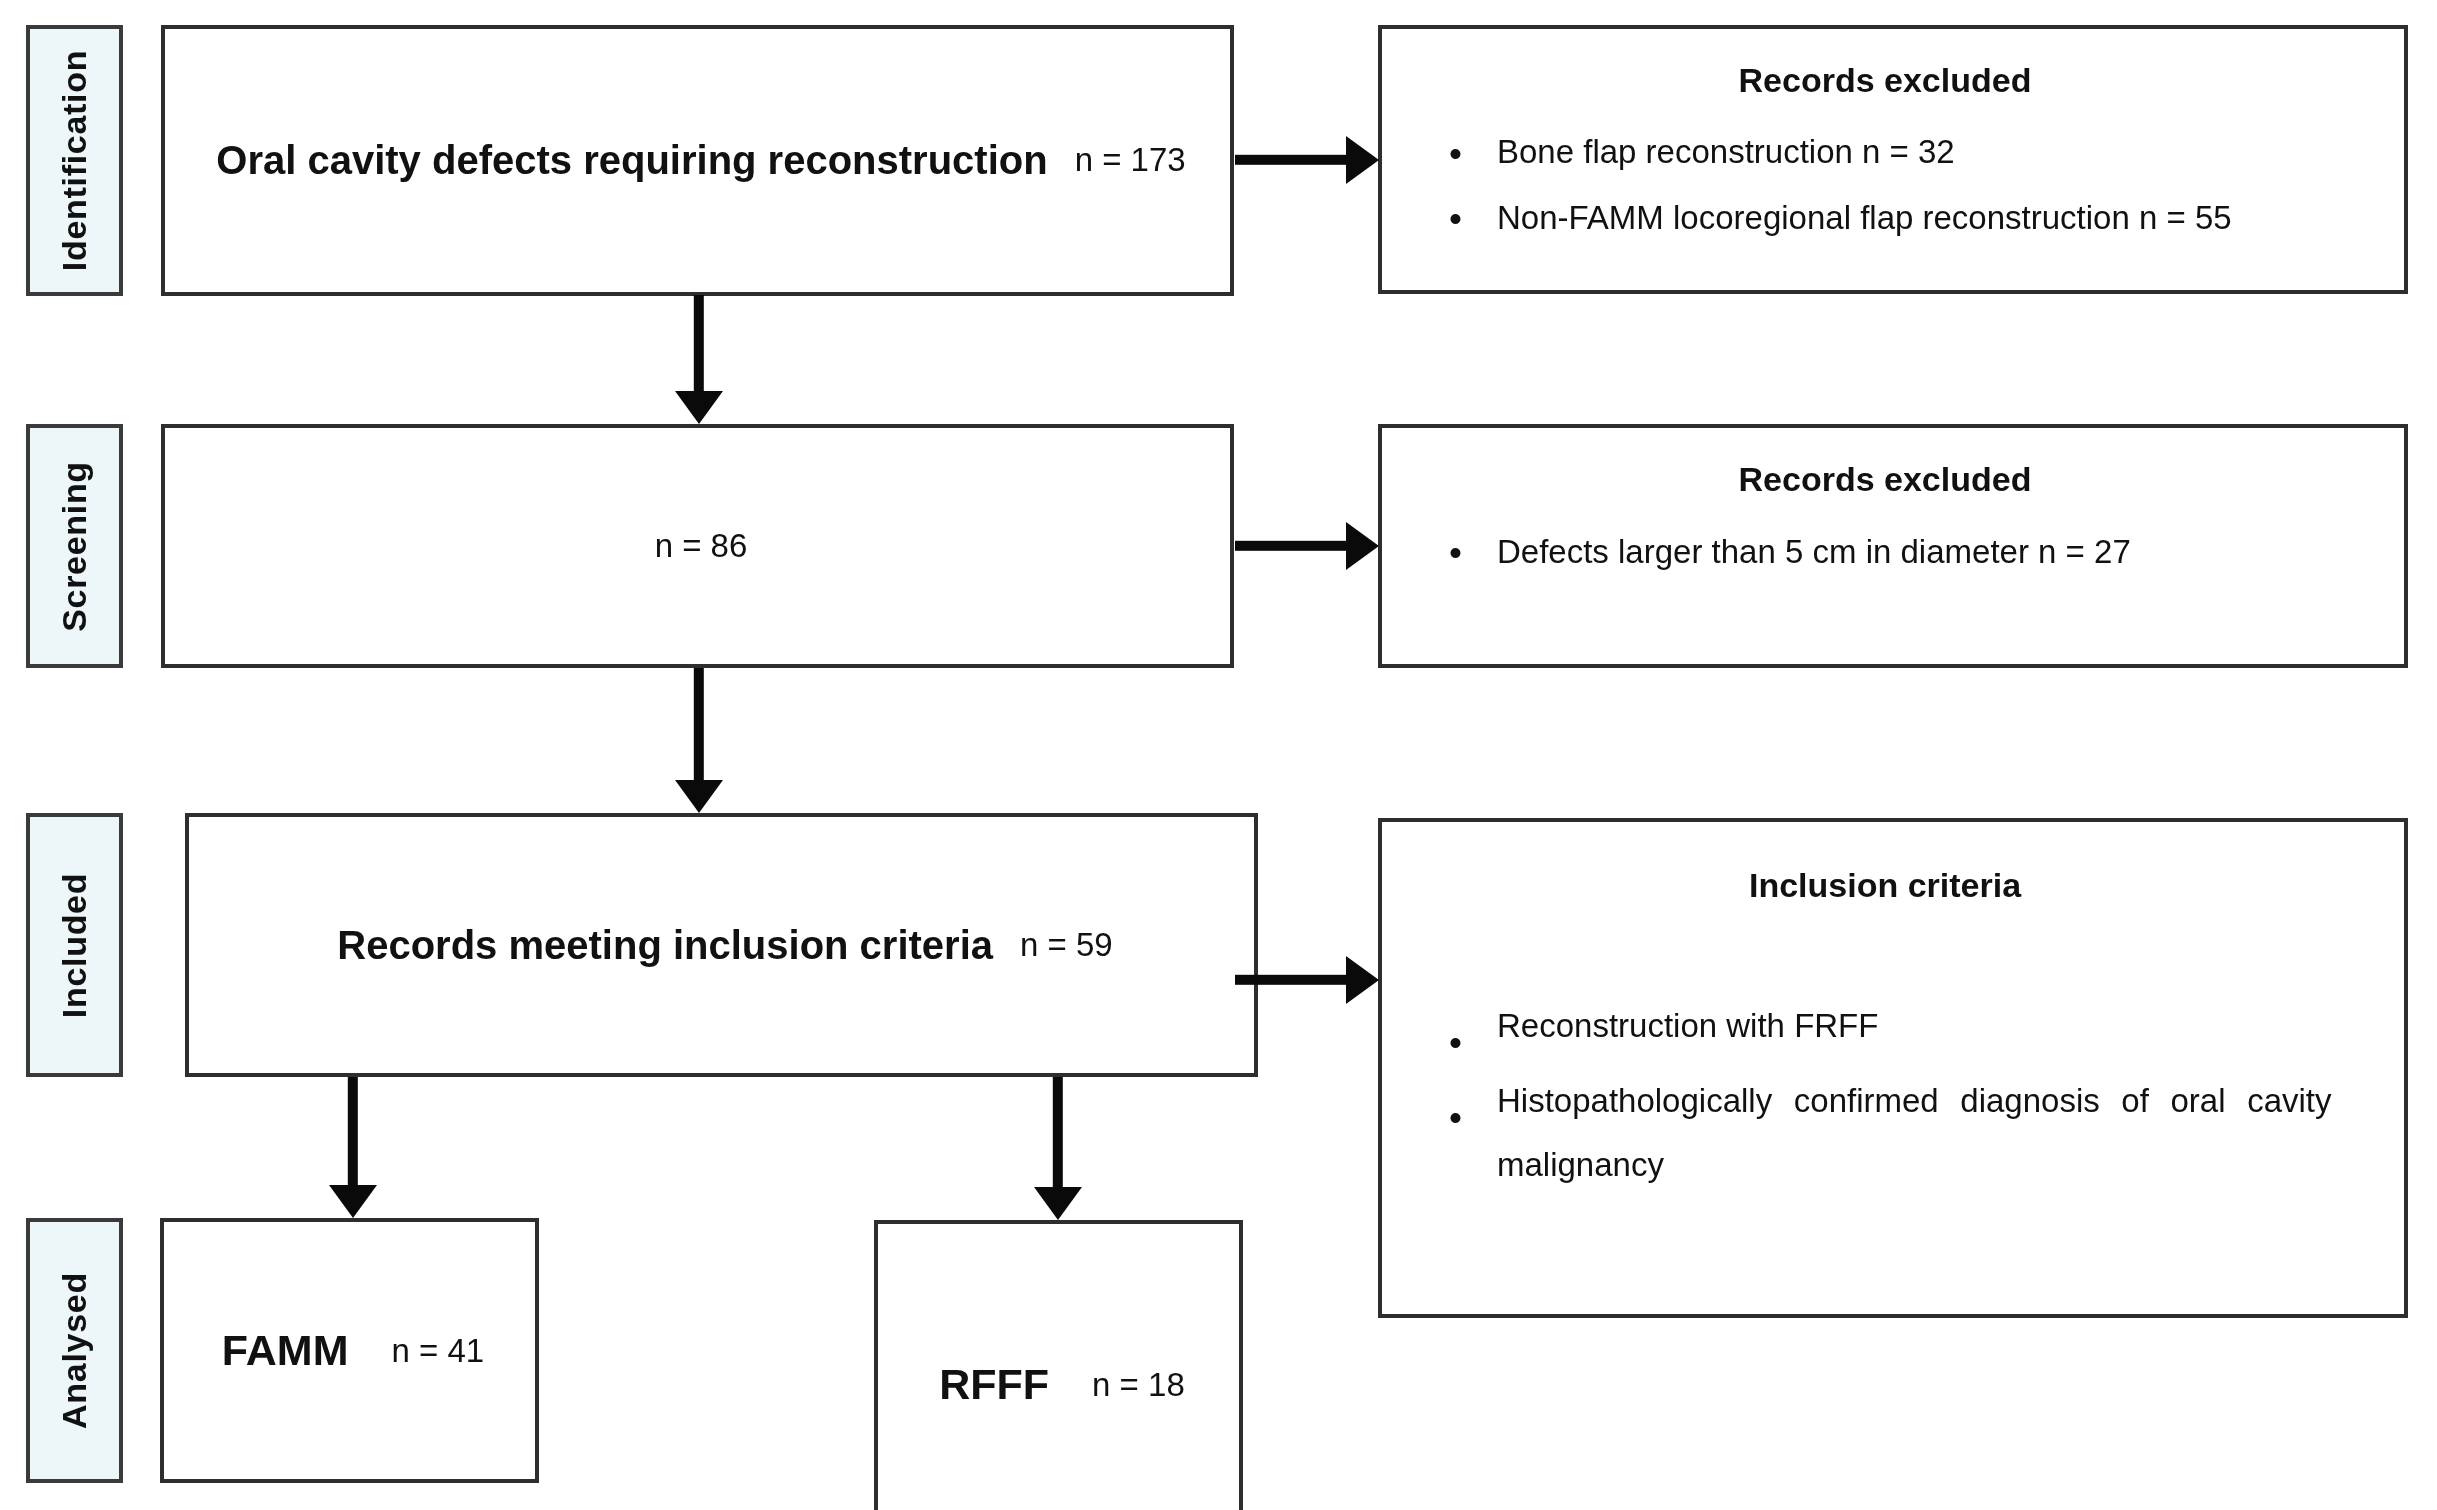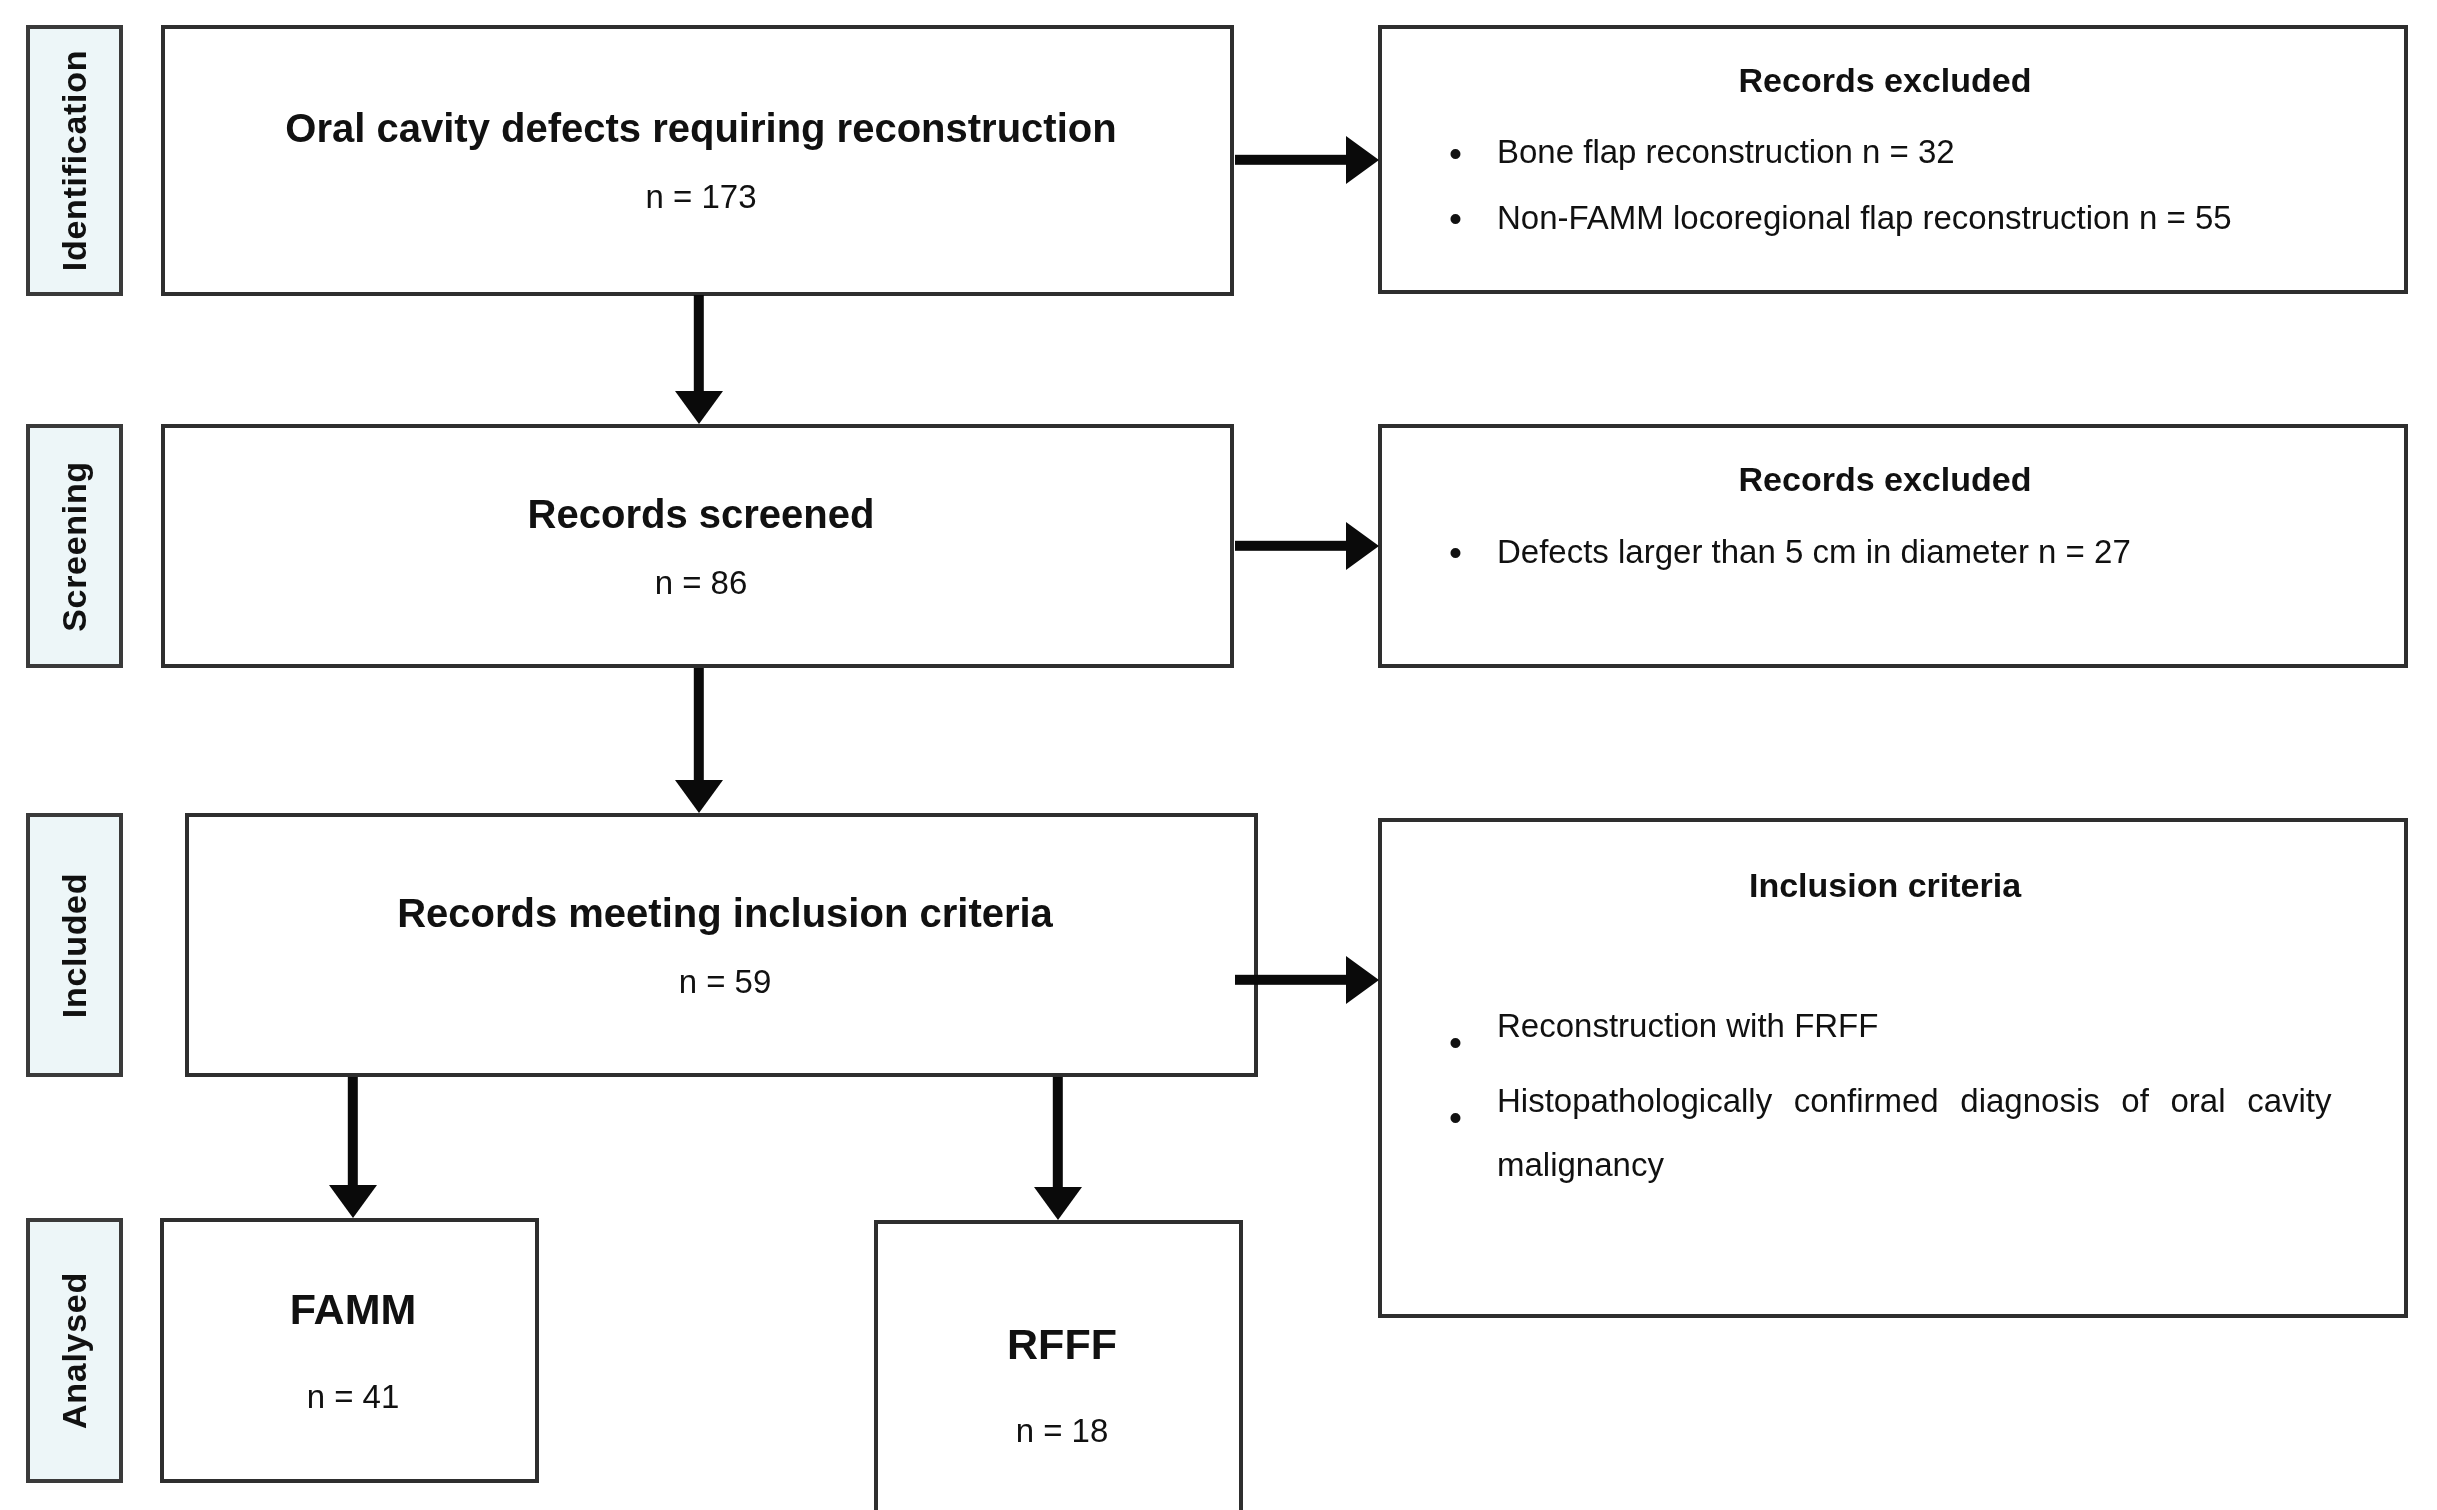--- a/index.html
+++ b/index.html
@@ -16,21 +16,21 @@
   
   .box {
     position: absolute;
     background: #ffffff;
     border: 4.5px solid #2e2e2e;
     box-sizing: border-box;
   }
 
   .flowbox {
     display: flex;
-    flex-direction: column;
+    flex-direction: row;
     align-items: center;
     justify-content: center;
     gap: 27px;
     text-align: center;
     padding-left: 7px;
   }
   .box-title { font-size: 40px; font-weight: bold; line-height: 1.15; }
   .box-count { font-size: 33px; font-weight: normal; }
 
   .analysedbox { gap: 43px; }
@@ -140,21 +140,20 @@
   <div class="stage" style="top:1218px; height:265px;">
     <span>Analysed</span>
   </div>
 
   <div class="box flowbox" style="left:161px; top:24.5px; width:1073px; height:271px;">
     <div class="box-title">Oral cavity defects requiring reconstruction</div>
     <div class="box-count">n = 173</div>
   </div>
 
   <div class="box flowbox" style="left:161px; top:424px; width:1073px; height:244px;">
-    <div class="box-title">Records screened</div>
     <div class="box-count">n = 86</div>
   </div>
 
   <div class="box flowbox" style="left:161px; top:813px; width:1073px; height:264px;margin-left:24px;">
     <div class="box-title">Records meeting inclusion criteria</div>
     <div class="box-count">n = 59</div>
   </div>
 
   <div class="box flowbox analysedbox" style="left:160px; top:1218px; width:379px; height:265px;">
     <div class="box-title">FAMM</div>

